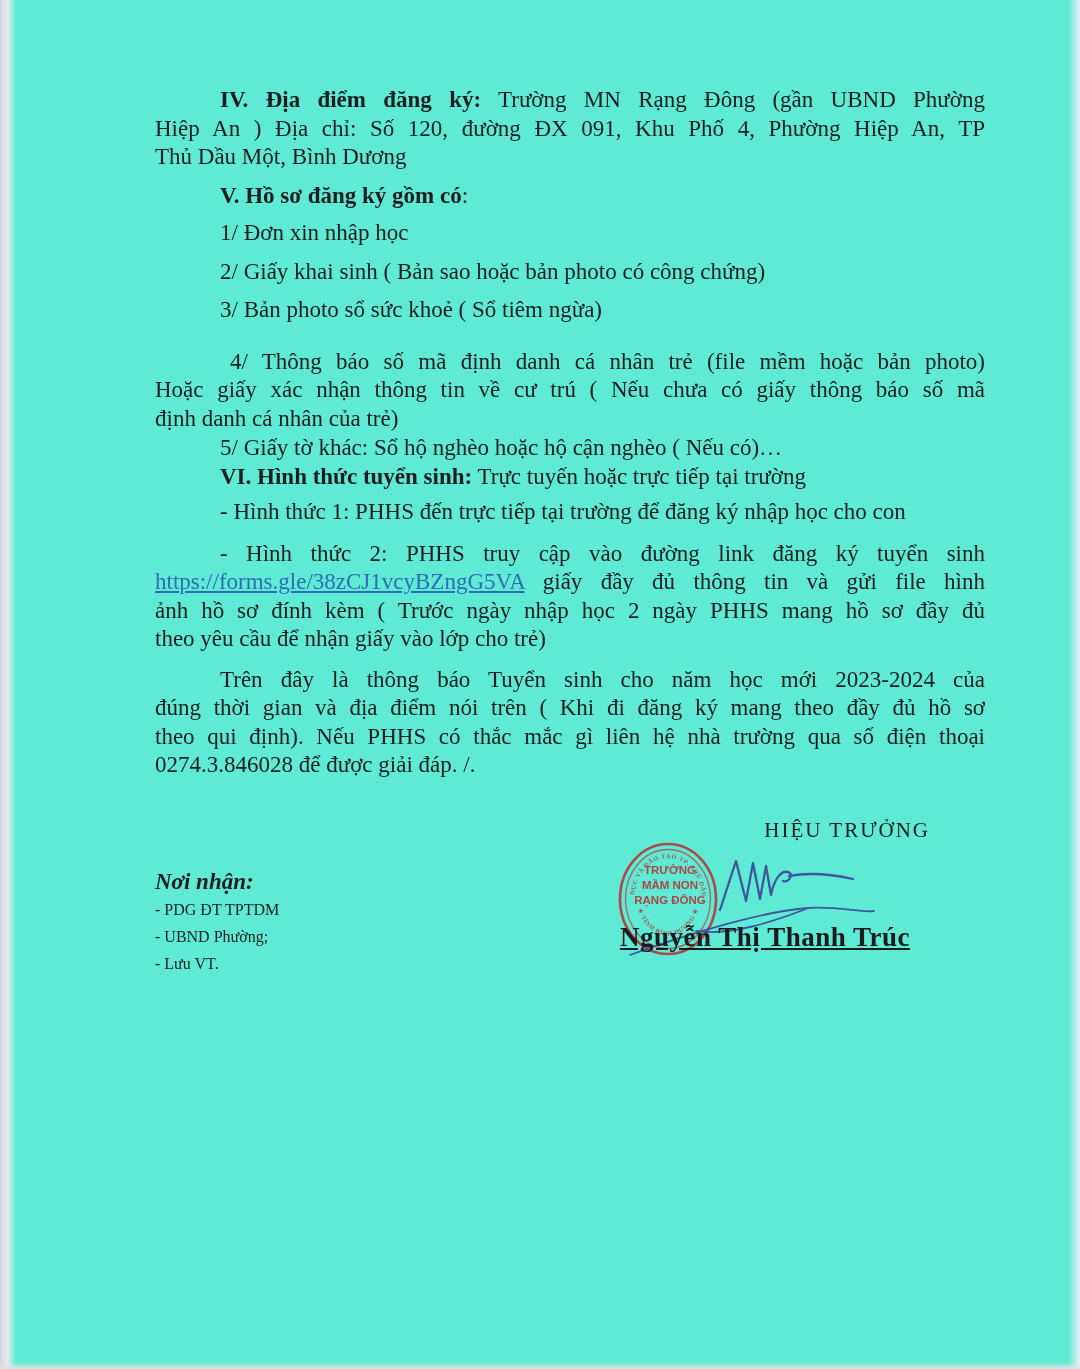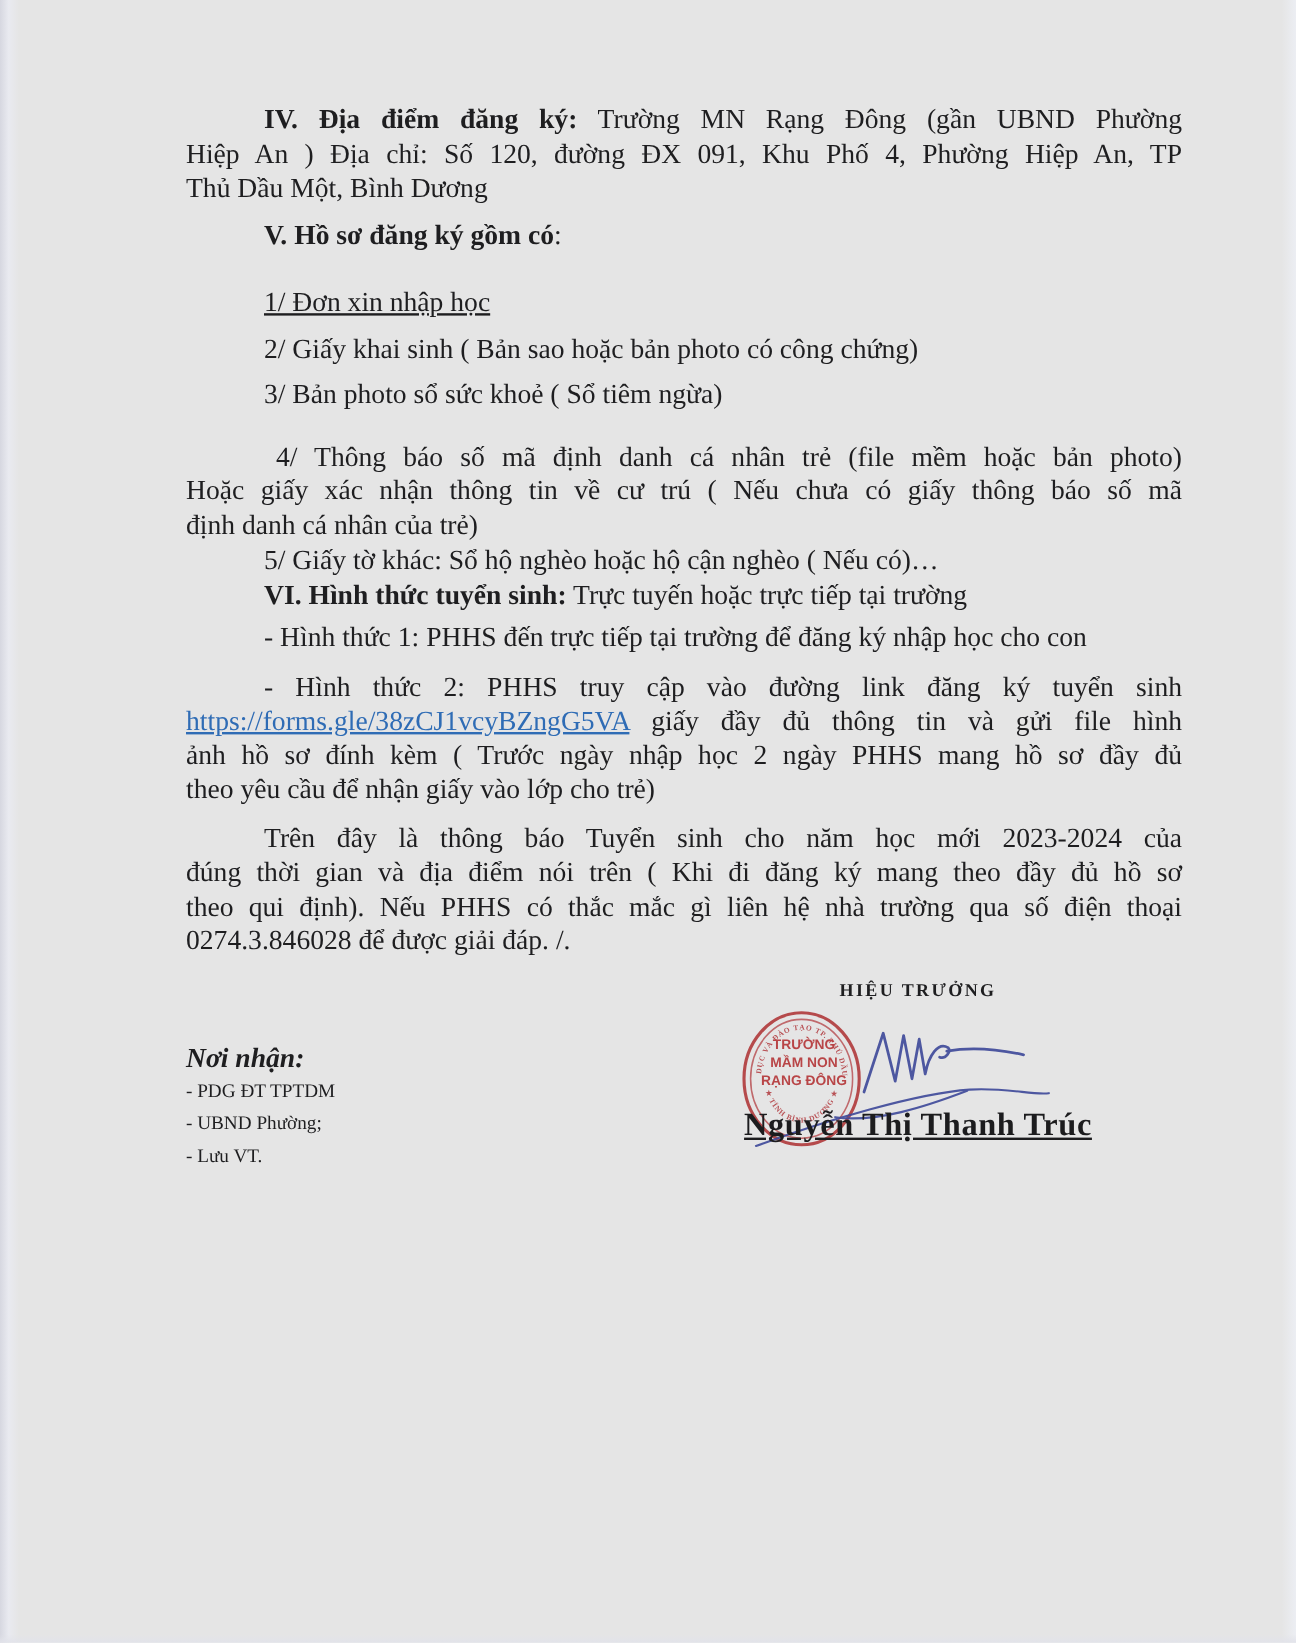--- a/index.html
+++ b/index.html
@@ -1,21 +1,21 @@
 <!DOCTYPE html>
 <html><head>
 <meta charset="utf-8">
 <style>
   html,body{margin:0;padding:0;}
   body{
     width:1080px;height:1369px;position:relative;overflow:hidden;
     background:#fdfdfd;
     font-family:"Liberation Serif","DejaVu Serif",serif;
   }
-  .page{position:absolute;inset:0;background:#e5e5e5;}
+  .page{position:absolute;inset:0;background:#5eead4;}
   
   .edge-left{position:absolute;left:0;top:0;width:16px;height:100%;
     background:linear-gradient(to right,#d6d7e0 0%,#e9eaf0 45%,rgba(255,255,255,0) 100%);}
   .edge-right{position:absolute;right:0;top:0;width:12px;height:100%;
     background:linear-gradient(to left,#eceef3 0%,rgba(255,255,255,0) 100%);}
   .edge-bottom{position:absolute;left:0;bottom:0;width:100%;height:7px;
     background:linear-gradient(to top,#e2e3ea 0%,rgba(255,255,255,0) 100%);}
 
   .doc-body{
     position:absolute;left:155px;top:86px;width:830px;
@@ -26,40 +26,40 @@
   .b{font-weight:700;}
   .doc-link{color:#2f6cb5;text-decoration:underline;text-decoration-color:#2f6cb5;}
 
   .recipients{
     position:absolute;left:155px;top:868px;color:#1e1e20;
   }
   .recipients-label{font-weight:700;font-style:italic;font-size:23px;line-height:28px;}
   .recipient-item{font-size:16px;line-height:27px;}
 
   .sig-title{
-    position:absolute;left:600px;top:818px;width:330px;text-align:center;
-    font-weight:700;font-size:15px;letter-spacing:2px;color:#1e1e20;
+    position:absolute;left:600px;top:818px;width:330px;text-align:right;
+    font-weight:400;font-size:21px;letter-spacing:2px;color:#1e1e20;
   }
   .sig-name{
     position:absolute;left:600px;top:922px;width:330px;text-align:center;
     font-weight:700;font-size:27px;letter-spacing:0.5px;color:#1c1c1e;text-decoration:underline;
   }
   .sig-svg{position:absolute;left:600px;top:815px;width:400px;height:160px;}
 </style>
 </head>
 <body>
 
 <div class="page">
 
   <div class="doc-body">
       <div class="line just" style="text-indent: 65px;"><span class="b">IV. Địa điểm đăng ký:</span><span> Trường MN Rạng Đông (gần UBND Phường</span></div>
       <div class="line just"><span>Hiệp An ) Địa chỉ: Số 120, đường ĐX 091, Khu Phố 4, Phường Hiệp An, TP</span></div>
       <div class="line"><span>Thủ Dầu Một, Bình Dương</span></div>
       <div class="line" style="margin-top: 10px; text-indent: 65px;"><span class="b">V. Hồ sơ đăng ký gồm có</span><span>:</span></div>
-      <div class="line" style="margin-top: 28px; text-indent: 65px; text-decoration: underline;"><span>1/ Đơn xin nhập học</span></div>
+      <div class="line" style="margin-top: 9px; text-indent: 65px;"><span>1/ Đơn xin nhập học</span></div>
       <div class="line" style="margin-top: 10px; text-indent: 65px;"><span>2/ Giấy khai sinh ( Bản sao hoặc bản photo có công chứng)</span></div>
       <div class="line" style="margin-top: 10px; text-indent: 65px;"><span>3/ Bản photo sổ sức khoẻ ( Sổ tiêm ngừa)</span></div>
       <div class="line just" style="margin-top: 23px; text-indent: 75px;"><span>4/ Thông báo số mã định danh cá nhân trẻ (file mềm hoặc bản photo)</span></div>
       <div class="line just"><span>Hoặc giấy xác nhận thông tin về cư trú ( Nếu chưa có giấy thông báo số mã</span></div>
       <div class="line"><span>định danh cá nhân của trẻ)</span></div>
       <div class="line" style="margin-top: 1px; text-indent: 65px;"><span>5/ Giấy tờ khác: Sổ hộ nghèo hoặc hộ cận nghèo ( Nếu có)…</span></div>
       <div class="line" style="text-indent: 65px;"><span class="b">VI. Hình thức tuyển sinh:</span><span> Trực tuyến hoặc trực tiếp tại trường</span></div>
       <div class="line" style="margin-top: 7px; text-indent: 65px;"><span>- Hình thức 1: PHHS đến trực tiếp tại trường để đăng ký nhập học cho con</span></div>
       <div class="line just" style="margin-top: 13px; text-indent: 65px;"><span>- Hình thức 2: PHHS truy cập vào đường link đăng ký tuyển sinh</span></div>
       <div class="line just"><a href="#" class="doc-link">https://forms.gle/38zCJ1vcyBZngG5VA</a><span> giấy đầy đủ thông tin và gửi file hình</span></div>

